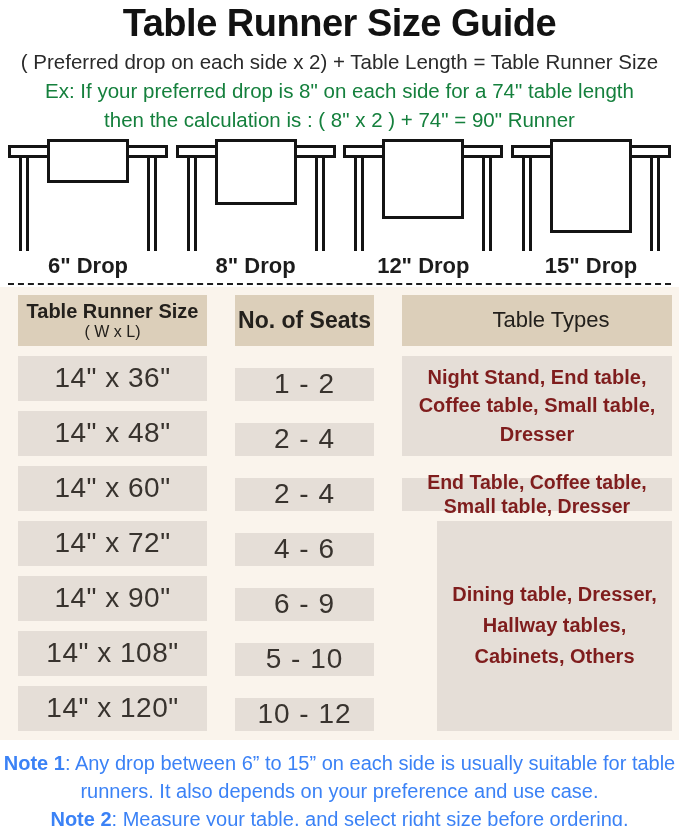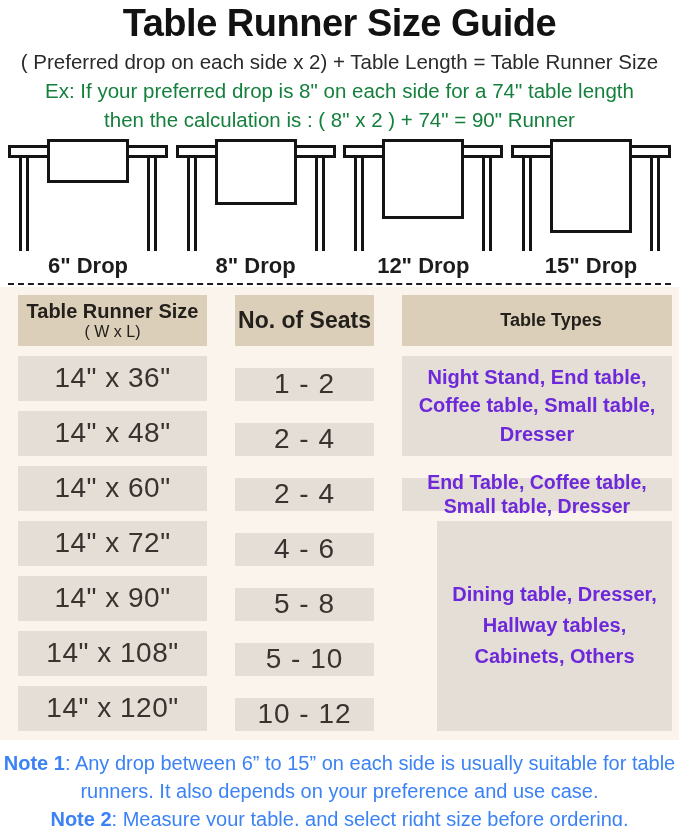--- a/index.html
+++ b/index.html
@@ -65,28 +65,28 @@
     column-gap: 28px; row-gap: 10px;
   }
   .hcell {
     background: #dccfba; display: flex; flex-direction: column;
     align-items: center; justify-content: center; text-align: center;
     color: #23201c;
   }
   .h1a { font-size: 20px; font-weight: 700; line-height: 1.1; }
   .h1b { font-size: 16px; font-weight: 400; margin-top: 1px; }
   .h2  { font-size: 23px; font-weight: 700; text-align: center; }
-  .h3  { font-size: 18px; font-weight: 700; margin-left: 28px; }
+  .h3  { font-size: 22px; font-weight: 400; margin-left: 28px; }
   .cell {
     background: #e5ded7; display: flex; align-items: center; justify-content: center;
     text-align: center; color: #38332e;
   }
   .size-cell { font-size: 28px; font-weight: 400; letter-spacing: 0.5px; }
   .seat-cell { font-size: 28px; font-weight: 400; letter-spacing: 1px; margin-top: 12px; }
-  .type-cell { font-size: 20px; font-weight: 700; color: #6d28d9; line-height: 1.42; padding: 4px 10px; }
+  .type-cell { font-size: 20px; font-weight: 700; color: #7f1d1d; line-height: 1.42; padding: 4px 10px; }
   .tg-a { grid-column: 3; grid-row: 2 / span 2; }
   .tg-b { grid-column: 3; grid-row: 4; font-size: 19.5px; line-height: 1.25; margin-top: 12px; }
   .tg-c { grid-column: 3; grid-row: 5 / span 4; line-height: 1.55; margin-left: 35px; }
 
   
   .notes { text-align: center; padding: 9px 2px 0 2px; }
   .note { font-size: 20px; color: #3b82f6; line-height: 1.42; }
   .note b { font-weight: 700; }
 </style>
 </head>
@@ -157,21 +157,21 @@
       <div class="cell size-cell" style="grid-column:1;grid-row:3">14" x 48"</div>
       <div class="cell seat-cell" style="grid-column:2;grid-row:3">2 - 4</div>
 
       <div class="cell size-cell" style="grid-column:1;grid-row:4">14" x 60"</div>
       <div class="cell seat-cell" style="grid-column:2;grid-row:4">2 - 4</div>
 
       <div class="cell size-cell" style="grid-column:1;grid-row:5">14" x 72"</div>
       <div class="cell seat-cell" style="grid-column:2;grid-row:5">4 - 6</div>
 
       <div class="cell size-cell" style="grid-column:1;grid-row:6">14" x 90"</div>
-      <div class="cell seat-cell" style="grid-column:2;grid-row:6">5 - 8</div>
+      <div class="cell seat-cell" style="grid-column:2;grid-row:6">6 - 9</div>
 
       <div class="cell size-cell" style="grid-column:1;grid-row:7">14" x 108"</div>
       <div class="cell seat-cell" style="grid-column:2;grid-row:7">5 - 10</div>
 
       <div class="cell size-cell" style="grid-column:1;grid-row:8">14" x 120"</div>
       <div class="cell seat-cell" style="grid-column:2;grid-row:8">10 - 12</div>
 
       <div class="cell type-cell tg-a">Night Stand, End table, Coffee table, Small table, Dresser</div>
       <div class="cell type-cell tg-b">End Table, Coffee table, Small table, Dresser</div>
       <div class="cell type-cell tg-c">Dining table, Dresser, Hallway tables, Cabinets, Others</div>

